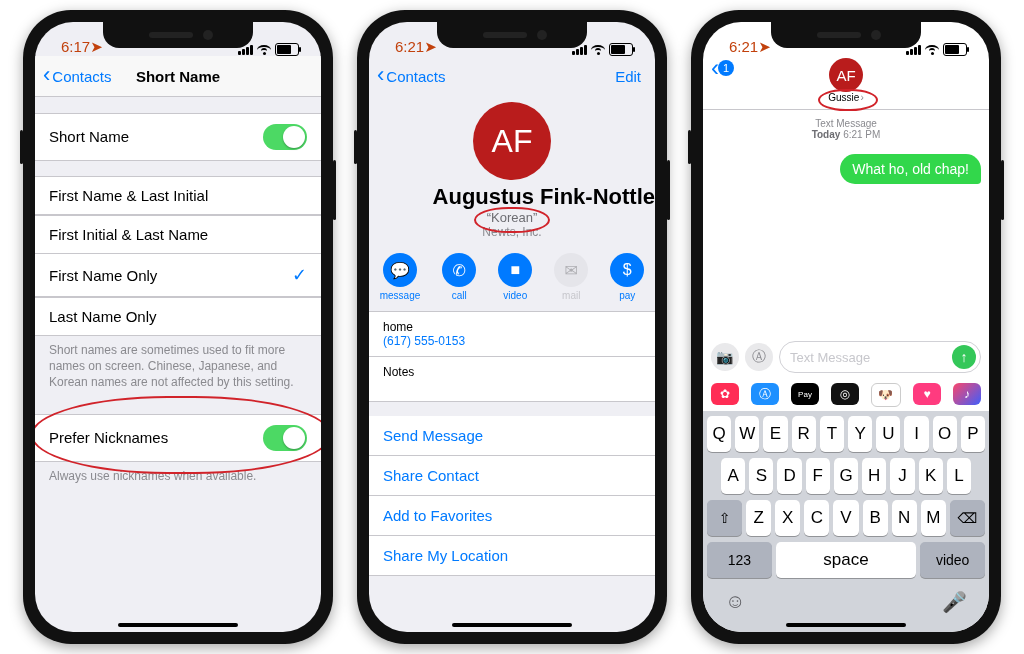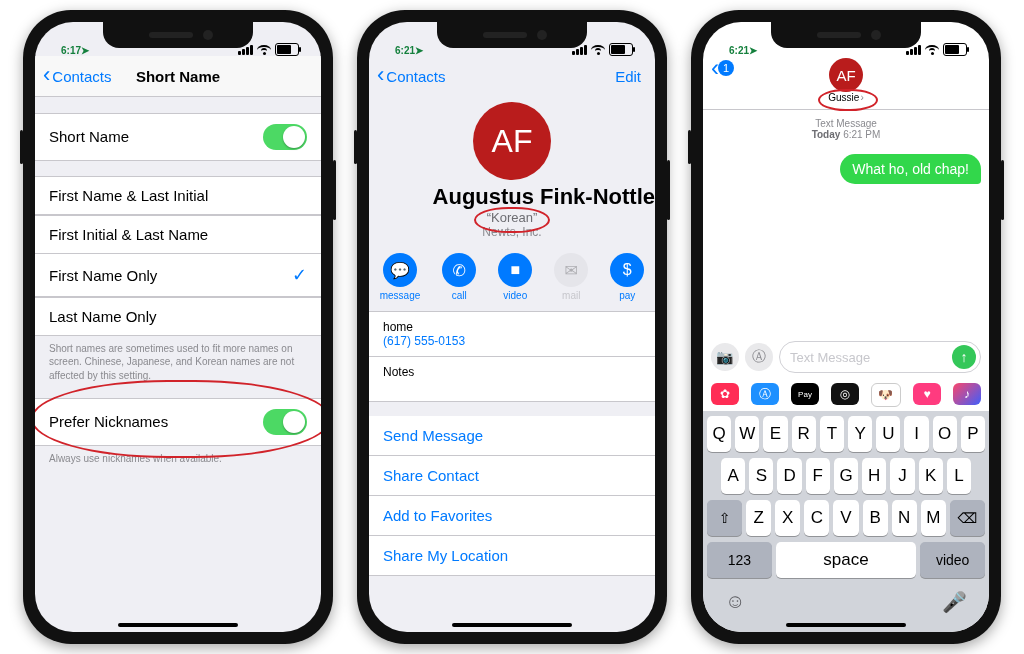--- a/index.html
+++ b/index.html
@@ -54,21 +54,21 @@
     width:150px;height:26px;background:var(--phone-body);
     border-bottom-left-radius:16px;border-bottom-right-radius:16px;
     z-index:5;
   }
   .notch::before{content:"";position:absolute;left:46px;top:10px;width:44px;height:6px;border-radius:3px;background:#222;}
   .notch::after{content:"";position:absolute;right:40px;top:8px;width:10px;height:10px;border-radius:50%;background:#222;}
   
   .status{
     height:34px;flex:0 0 34px;
     display:flex;justify-content:space-between;align-items:flex-end;
-    padding:0 22px 0 26px;font-size:10px;font-weight:700;color:#15803d;
+    padding:0 22px 0 26px;font-size:15px;font-weight:400;color:#c2410c;
     position:relative;z-index:2;
   }
   .status .right{display:flex;align-items:center;gap:4px;}
   .sig{display:inline-flex;align-items:flex-end;gap:1px;}
   .sig i{width:3px;background:#000;display:inline-block;border-radius:1px;}
   .sig i:nth-child(1){height:4px}.sig i:nth-child(2){height:6px}.sig i:nth-child(3){height:8px}.sig i:nth-child(4){height:10px}
   .wifi{width:14px;height:10px;position:relative;}
   .wifi::before{content:"";position:absolute;inset:0;border:2px solid #000;border-bottom:none;border-left:none;border-right:none;border-radius:14px 14px 0 0/10px 10px 0 0;}
   .wifi::after{content:"";position:absolute;left:4px;top:3px;width:6px;height:6px;border:2px solid #000;border-bottom:none;border-left:none;border-right:none;border-radius:8px 8px 0 0;}
   .wifi span{position:absolute;left:5.5px;top:7px;width:3px;height:3px;border-radius:50%;background:#000;}
@@ -88,21 +88,21 @@
   .nav .title{font-size:15px;font-weight:600;}
   .nav .right-btn{position:absolute;right:14px;color:var(--ios-blue);font-size:15px;}
   
   .group{margin-top:16px;}
   .cell{
     background:#fff;border-top:0.5px solid var(--ios-sep);border-bottom:0.5px solid var(--ios-sep);
     padding:10px 14px;font-size:15px;display:flex;align-items:center;justify-content:space-between;
     margin-top:-0.5px;
   }
   .cell + .cell{border-top:0.5px solid var(--ios-sep);}
-  .footer{font-size:10px;color:var(--ios-gray-text);padding:6px 14px 0;line-height:1.35;}
+  .footer{font-size:12px;color:var(--ios-gray-text);padding:6px 14px 8px;line-height:1.35;}
   .toggle{width:44px;height:26px;border-radius:13px;background:var(--ios-green);position:relative;}
   .toggle::after{content:"";position:absolute;right:2px;top:2px;width:22px;height:22px;border-radius:50%;background:#fff;box-shadow:0 1px 2px rgba(0,0,0,0.3);}
   .check{color:var(--ios-blue);font-size:18px;}
   .redcircle{position:absolute;border:2px solid #d1232a;border-radius:50%/55%;pointer-events:none;}
   
   .avatar{width:78px;height:78px;border-radius:50%;background:#b91c1c;color:#fff;display:flex;align-items:center;justify-content:center;font-size:32px;font-weight:500;margin:6px auto 4px;}
   .avatar.sm{width:34px;height:34px;font-size:15px;margin:0 auto;}
   .contact-name{text-align:right;font-size:22px;font-weight:700;}
   .nick{text-align:center;font-size:13px;color:#6d6d72;}
   .company{text-align:center;font-size:12px;color:#8a8a8f;margin-bottom:8px;}

